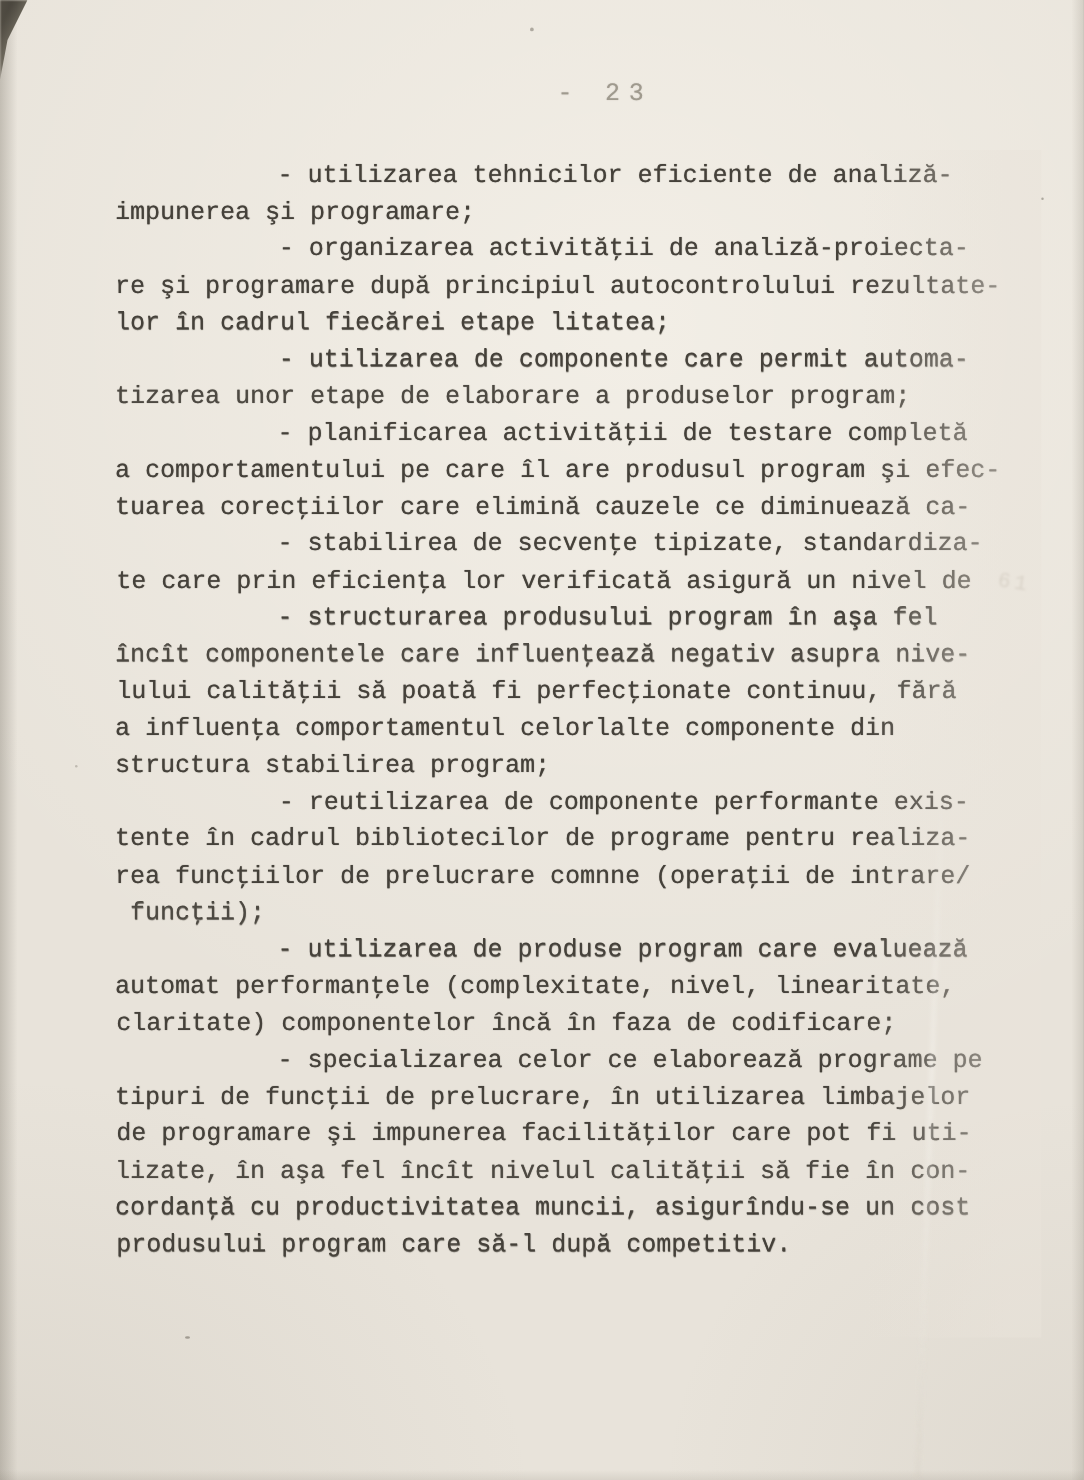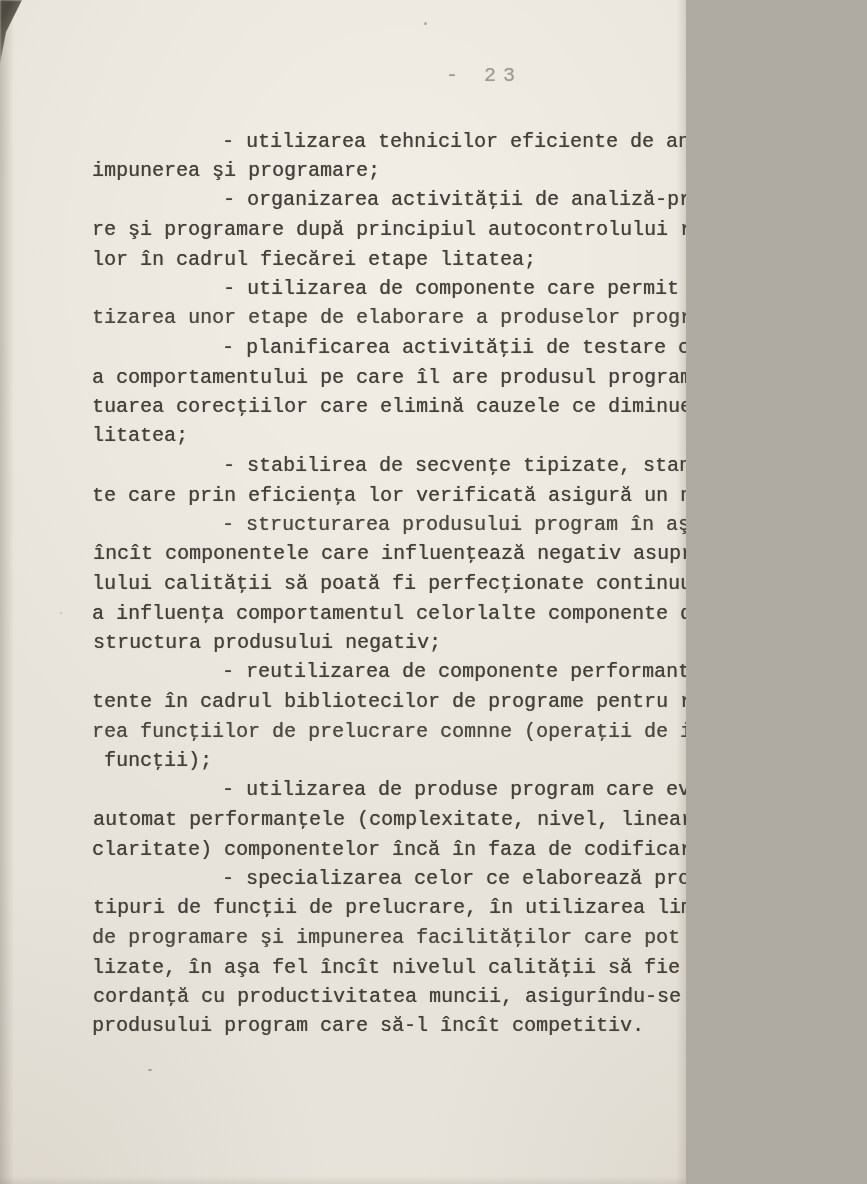--- a/index.html
+++ b/index.html
@@ -1,18 +1,18 @@
 <!DOCTYPE html>
 <html><head>
 <meta charset="utf-8">
 <style>
   html, body { margin: 0; padding: 0; background: #b0aba2; }
   .page {
     position: relative;
-    width: 686px;
+    width: 867px;
     height: 1184px;
     overflow: hidden;
     font-family: "Liberation Mono", "DejaVu Sans Mono", monospace;
     color: #45413a;
     background:
       radial-gradient(120% 85% at 58% 22%, rgba(255,252,245,0.45), rgba(255,252,245,0) 62%),
       radial-gradient(90% 55% at 0% 103%, rgba(150,142,128,0.14), rgba(150,142,128,0) 55%),
       radial-gradient(70% 45% at 103% 101%, rgba(150,142,128,0.12), rgba(150,142,128,0) 60%),
       #e8e3da;
   }
@@ -124,41 +124,40 @@
       <div class="line indent">- utilizarea tehnicilor eficiente de analiză-</div>
       <div class="line">impunerea şi programare;</div>
       <div class="line indent">- organizarea activităţii de analiză-proiecta-</div>
       <div class="line">re şi programare după principiul autocontrolului rezultate-</div>
       <div class="line">lor în cadrul fiecărei etape litatea;</div>
       <div class="line indent">- utilizarea de componente care permit automa-</div>
       <div class="line">tizarea unor etape de elaborare a produselor program;</div>
       <div class="line indent">- planificarea activităţii de testare completă</div>
       <div class="line">a comportamentului pe care îl are produsul program şi efec-</div>
       <div class="line">tuarea corecţiilor care elimină cauzele ce diminuează ca-</div>
-      <div class="line">litatea;</div>
       <div class="line indent">- stabilirea de secvenţe tipizate, standardiza-</div>
       <div class="line">te care prin eficienţa lor verificată asigură un nivel de</div>
       <div class="line indent">- structurarea produsului program în aşa fel</div>
       <div class="line">încît componentele care influenţează negativ asupra nive-</div>
       <div class="line">lului calităţii să poată fi perfecţionate continuu, fără</div>
       <div class="line">a influenţa comportamentul celorlalte componente din</div>
-      <div class="line">structura produsului negativ;</div>
+      <div class="line">structura stabilirea program;</div>
       <div class="line indent">- reutilizarea de componente performante exis-</div>
       <div class="line">tente în cadrul bibliotecilor de programe pentru realiza-</div>
       <div class="line">rea funcţiilor de prelucrare comnne (operaţii de intrare/</div>
       <div class="line"> funcţii);</div>
       <div class="line indent">- utilizarea de produse program care evaluează</div>
       <div class="line">automat performanţele (complexitate, nivel, linearitate,</div>
       <div class="line">claritate) componentelor încă în faza de codificare;</div>
       <div class="line indent">- specializarea celor ce elaborează programe pe</div>
       <div class="line">tipuri de funcţii de prelucrare, în utilizarea limbajelor</div>
       <div class="line">de programare şi impunerea facilităţilor care pot fi uti-</div>
       <div class="line">lizate, în aşa fel încît nivelul calităţii să fie în con-</div>
       <div class="line">cordanţă cu productivitatea muncii, asigurîndu-se un cost</div>
-      <div class="line">produsului program care să-l încît competitiv.</div>
+      <div class="line">produsului program care să-l după competitiv.</div>
     </div>
 
   <div class="margin-smudge">61</div>
 
   <div class="fold-line"></div>
   <div class="fade-right"></div>
 
   <div class="speck s1"></div>
   <div class="speck s2"></div>
   <div class="speck s3"></div>

